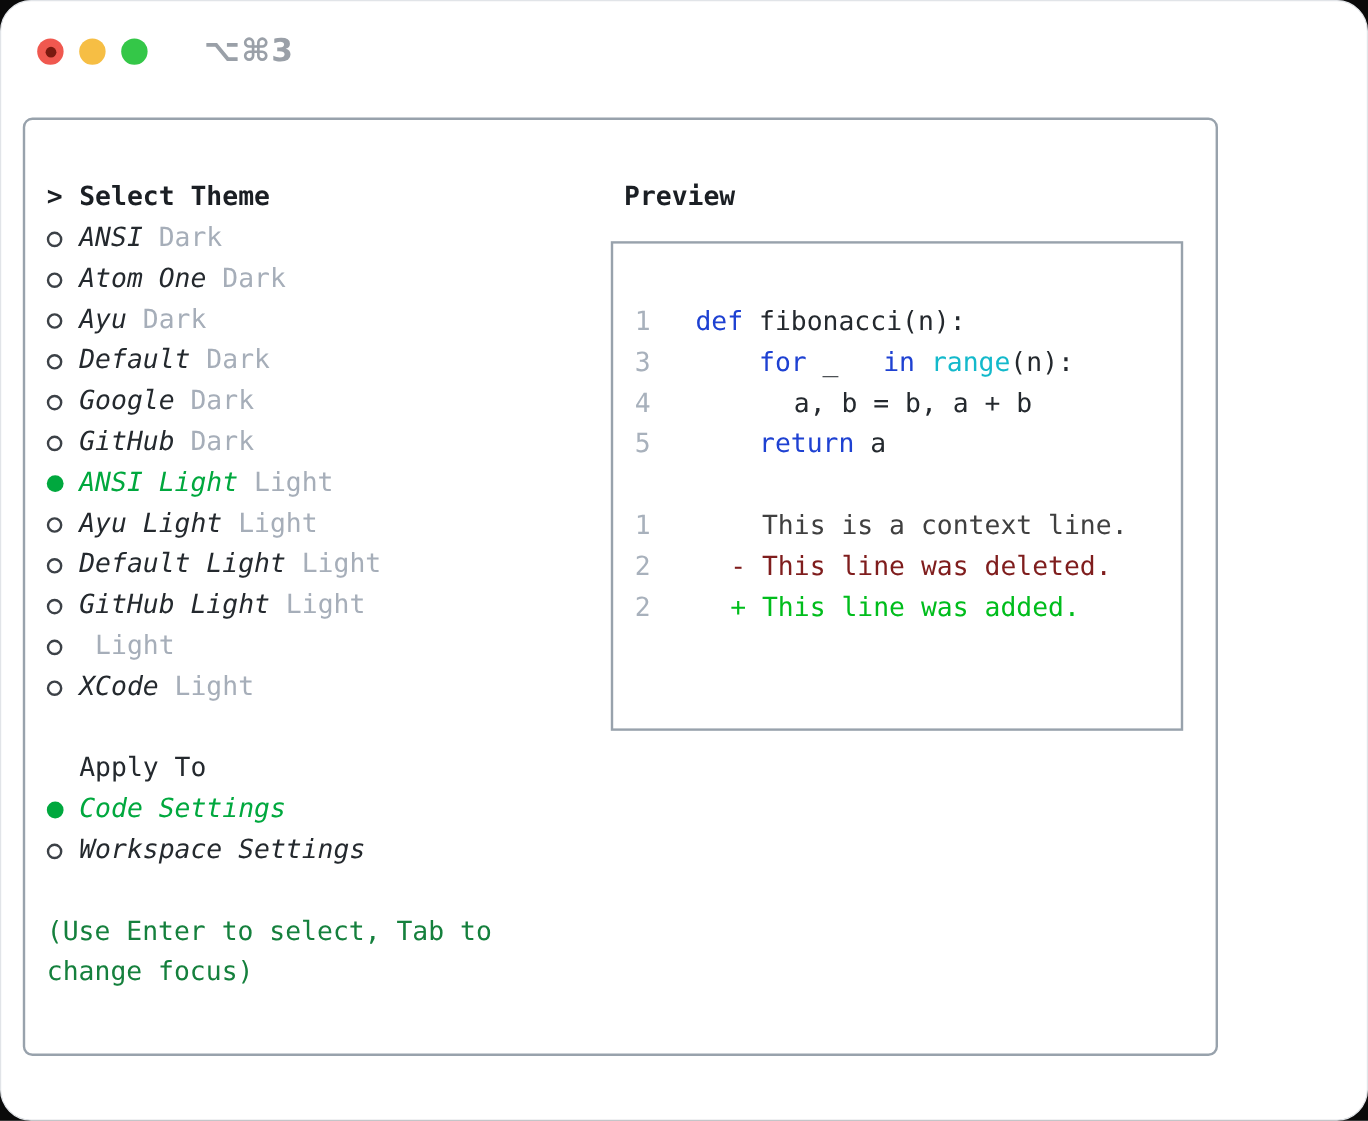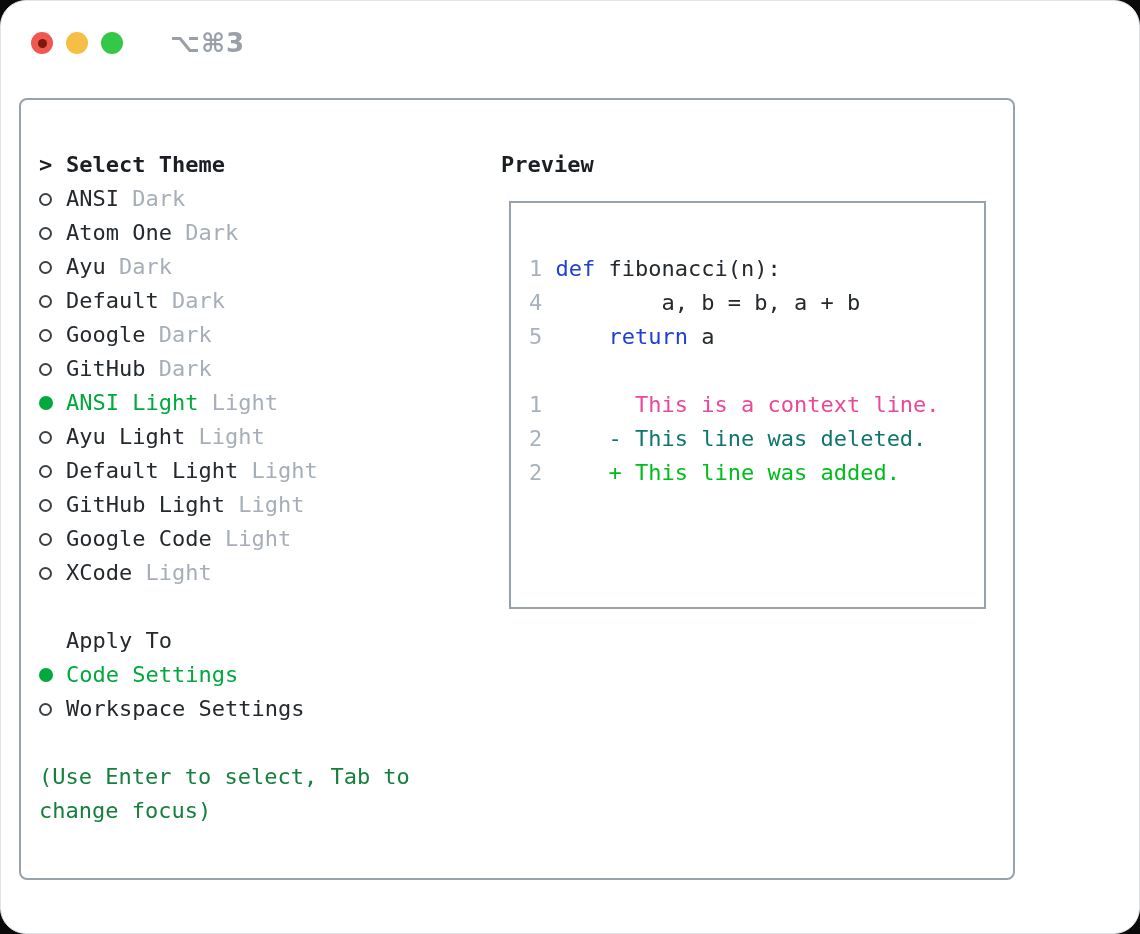--- a/index.html
+++ b/index.html
@@ -64,52 +64,52 @@
   }
   .hdr-marker { font-weight:700; color:#1b1f24; }
   .hdr-label  { font-weight:700; color:#1b1f24; }
   .radio {
     width:13px; height:13px; border-radius:50%;
     border:2px solid #3c4147; box-sizing:border-box;
   }
   .radio.sel {
     border:none; background:#00a83e; width:14px; height:14px;
   }
-  .t-name { color:#24292e; }
+  .t-name { color:#24292e;font-style:italic; }
   .t-name.sel { color:#00a83e; }
   .t-tag  { color:#a6aeb9; }
   .spacer { height:34px; }
   .help {
     width:450px; color:#15803d;
     font-size:22px; line-height:34px;
   }
   
   .preview-label {
-    position:absolute; left:480px; top:48px;
+    position:absolute; left:499px; top:48px;
     height:34px; line-height:34px;
     font-size:22px; font-weight:700; color:#1b1f24;
   }
   .preview-box {
     position:absolute; left:488px; top:101px;
     width:477px; height:408px;
     border:2px solid #98a2ac;
     box-sizing:border-box;
     padding:49px 0 0 18px;
     overflow:hidden;
   }
   .pline {
     white-space:pre; font-size:22px; line-height:34px;
   }
   .lnum { color:#a8b1bc; }
   .tok-plain { color:#24292e; }
-  .tok-kw    { color:#1e41d2; }
+  .tok-kw    { color:#1e41d2;margin-left:24px; }
   .tok-lit   { color:#00b31f; }
   .tok-fn    { color:#13b9cb; }
-  .diff-context { color:#ec4899;margin-top:48px; }
-  .diff-deleted { color:#0f766e;text-align:right; }
+  .diff-context { color:#404040;margin-top:48px; }
+  .diff-deleted { color:#7f1d1d;text-align:right; }
   .diff-added   { color:#00bd1c; }
 </style>
 </head>
 <body>
 
 <div class="window">
 
   <div class="titlebar">
     <div class="tl tl-close">
       <div class="tl-dot"></div>
@@ -131,21 +131,21 @@
           <div class="row"><span class="marker"><span class="radio"></span></span><span class="t-name">ANSI</span><span class="t-tag"> Dark</span></div>
           <div class="row"><span class="marker"><span class="radio"></span></span><span class="t-name">Atom One</span><span class="t-tag"> Dark</span></div>
           <div class="row"><span class="marker"><span class="radio"></span></span><span class="t-name">Ayu</span><span class="t-tag"> Dark</span></div>
           <div class="row"><span class="marker"><span class="radio"></span></span><span class="t-name">Default</span><span class="t-tag"> Dark</span></div>
           <div class="row"><span class="marker"><span class="radio"></span></span><span class="t-name">Google</span><span class="t-tag"> Dark</span></div>
           <div class="row"><span class="marker"><span class="radio"></span></span><span class="t-name">GitHub</span><span class="t-tag"> Dark</span></div>
           <div class="row"><span class="marker"><span class="radio sel"></span></span><span class="t-name sel">ANSI Light</span><span class="t-tag"> Light</span></div>
           <div class="row"><span class="marker"><span class="radio"></span></span><span class="t-name">Ayu Light</span><span class="t-tag"> Light</span></div>
           <div class="row"><span class="marker"><span class="radio"></span></span><span class="t-name">Default Light</span><span class="t-tag"> Light</span></div>
           <div class="row"><span class="marker"><span class="radio"></span></span><span class="t-name">GitHub Light</span><span class="t-tag"> Light</span></div>
-          <div class="row"><span class="marker"><span class="radio"></span></span><span class="t-name">Google Code</span><span class="t-tag"> Light</span></div>
+          <div class="row"><span class="marker"><span class="radio"></span></span><span class="t-tag"> Light</span></div>
           <div class="row"><span class="marker"><span class="radio"></span></span><span class="t-name">XCode</span><span class="t-tag"> Light</span></div>
         </div>
 
       <div class="spacer"></div>
 
       <div class="row">
         <span class="marker"></span>
         <span>Apply To</span>
       </div>
 
@@ -157,20 +157,21 @@
       <div class="spacer"></div>
 
       <div class="help">(Use Enter to select, Tab to change focus)</div>
     </div>
 
     <div class="preview-label">Preview</div>
 
     <div class="preview-box">
       <div id="code-block">
           <div class="pline"><span class="lnum">1 </span><span class="tok-kw">def</span><span class="tok-plain"> fibonacci(n):</span></div>
+          <div class="pline"><span class="lnum">3 </span><span class="tok-plain">    </span><span class="tok-kw">for</span><span class="tok-plain"> _ </span><span class="tok-kw">in</span><span class="tok-plain"> </span><span class="tok-fn">range</span><span class="tok-plain">(n):</span></div>
           <div class="pline"><span class="lnum">4 </span><span class="tok-plain">        a, b = b, a + b</span></div>
           <div class="pline"><span class="lnum">5 </span><span class="tok-plain">    </span><span class="tok-kw">return</span><span class="tok-plain"> a</span></div>
         </div>
       <div class="spacer"></div>
       <div id="diff-block">
           <div class="pline"><span class="lnum">1 </span><span class="diff-context">      This is a context line.</span></div>
           <div class="pline"><span class="lnum">2 </span><span class="diff-deleted">    - This line was deleted.</span></div>
           <div class="pline"><span class="lnum">2 </span><span class="diff-added">    + This line was added.</span></div>
         </div>
     </div>

